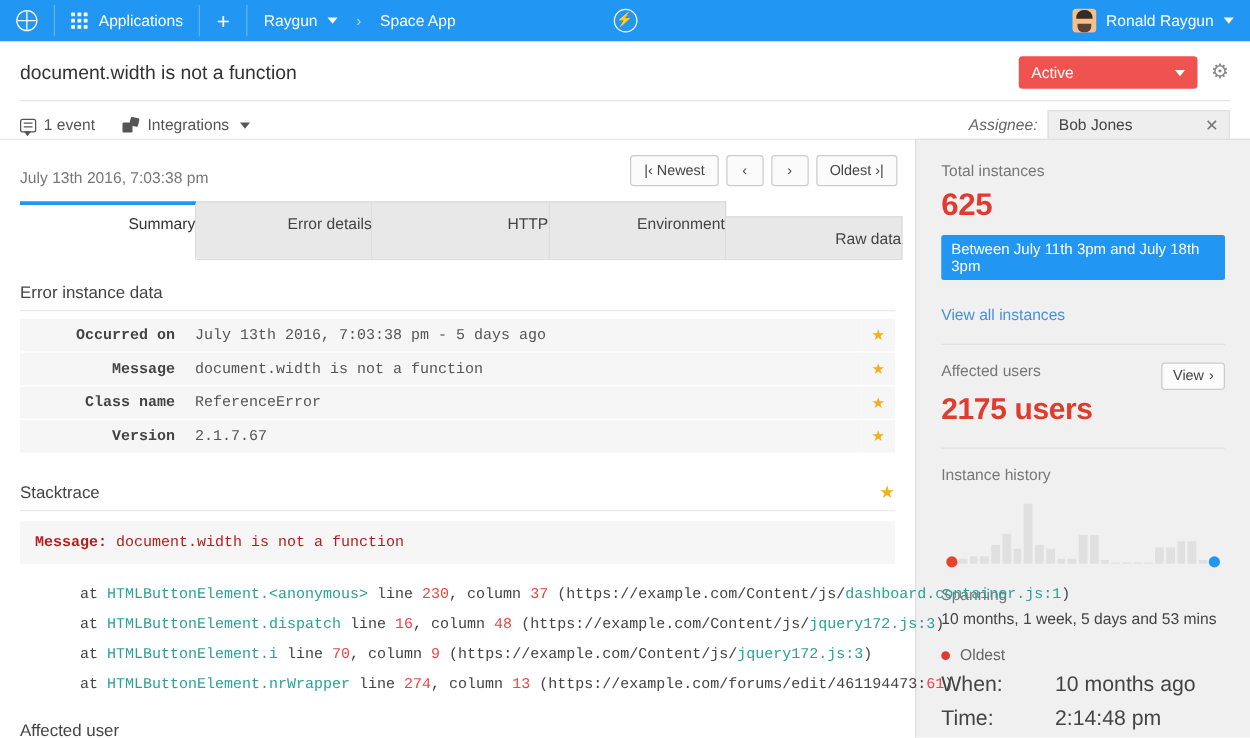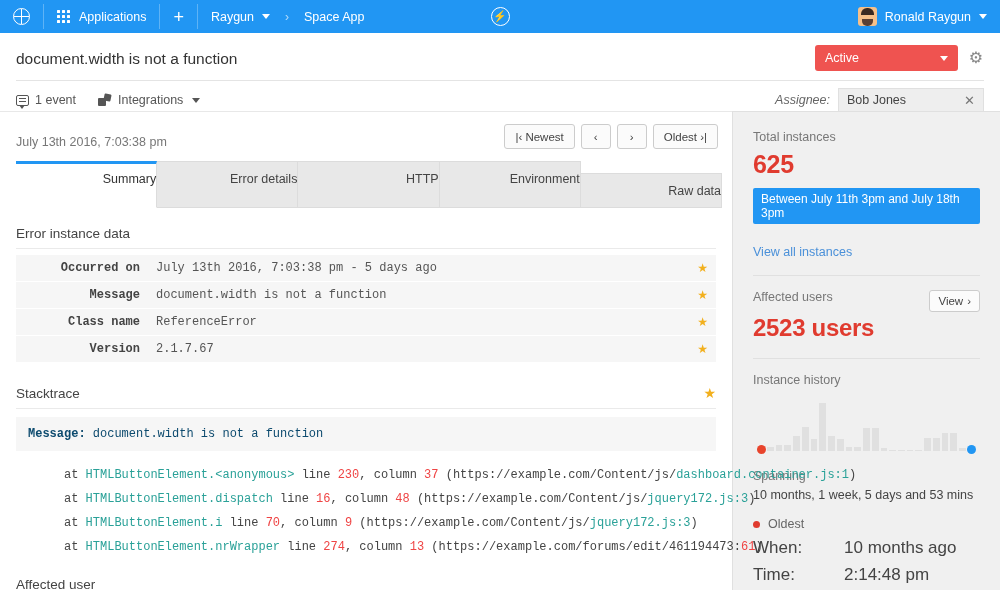--- a/index.html
+++ b/index.html
@@ -105,21 +105,21 @@
   .star { color:#f2b01e; font-size:14px; margin-left:auto; }
 
   table.kv { width: 100%; border-collapse: collapse; }
   table.kv td { padding: 6px 8px; font-size: 12px; }
   table.kv tr { background:#f6f6f6; border-bottom: 1px solid #fff; }
   td.k { width: 132px; text-align:right; color:#444; font-weight:bold; white-space:nowrap;}
   td.v { color:#555; }
   td.s { width: 22px; text-align:center; }
   .link { color:#3a86d6; }
 
-  .st-msg { background:#f6f6f6; padding: 10px 12px; font-size:12px; color:#0c4a6e; }
+  .st-msg { background:#f6f6f6; padding: 10px 12px; font-size:12px; color:#b91c1c; }
   .st-msg b { font-weight: bold; }
   .st-lines { padding: 12px 0 8px 0; }
   .st-line { font-size:12px; padding: 5px 0 5px 48px; color:#444; white-space:nowrap;}
   .fn { color:#2aa198; }
   .num { color:#ef4444;text-align:right; }
   .url { color:#444; }
   .urlfile { color:#2aa198; }
 
   
   .side-pad { padding: 18px 20px 0 20px; }
@@ -343,21 +343,21 @@
     </div>
 
     <div class="side-pad" style="padding-top:14px">
       <div class="row-flex">
         <div class="side-label" style="margin:0">Affected users</div>
         <button class="view-btn">
           <span>View</span>
           <span>›</span>
         </button>
       </div>
-      <div class="big-red users">2523 users</div>
+      <div class="big-red users">2175 users</div>
       <div class="side-div"></div>
     </div>
 
     <div class="side-pad" style="padding-top:14px">
       <div class="side-label">Instance history</div>
       <div class="chart-box">
         <div class="bars" id="bars">
             <div class="bar" style="height: 4.33333px; background: rgb(224, 224, 224);"></div>
             <div class="bar" style="height: 6.5px; background: rgb(224, 224, 224);"></div>
             <div class="bar" style="height: 6.5px; background: rgb(224, 224, 224);"></div>

